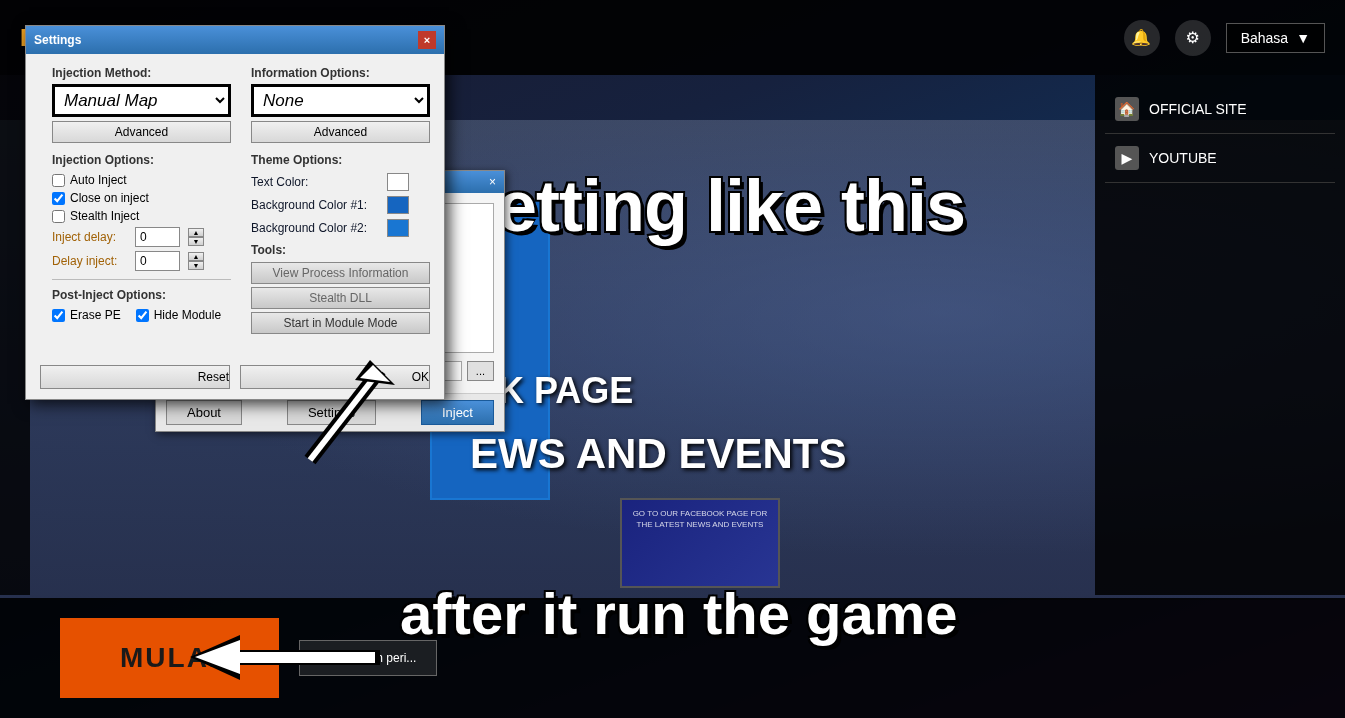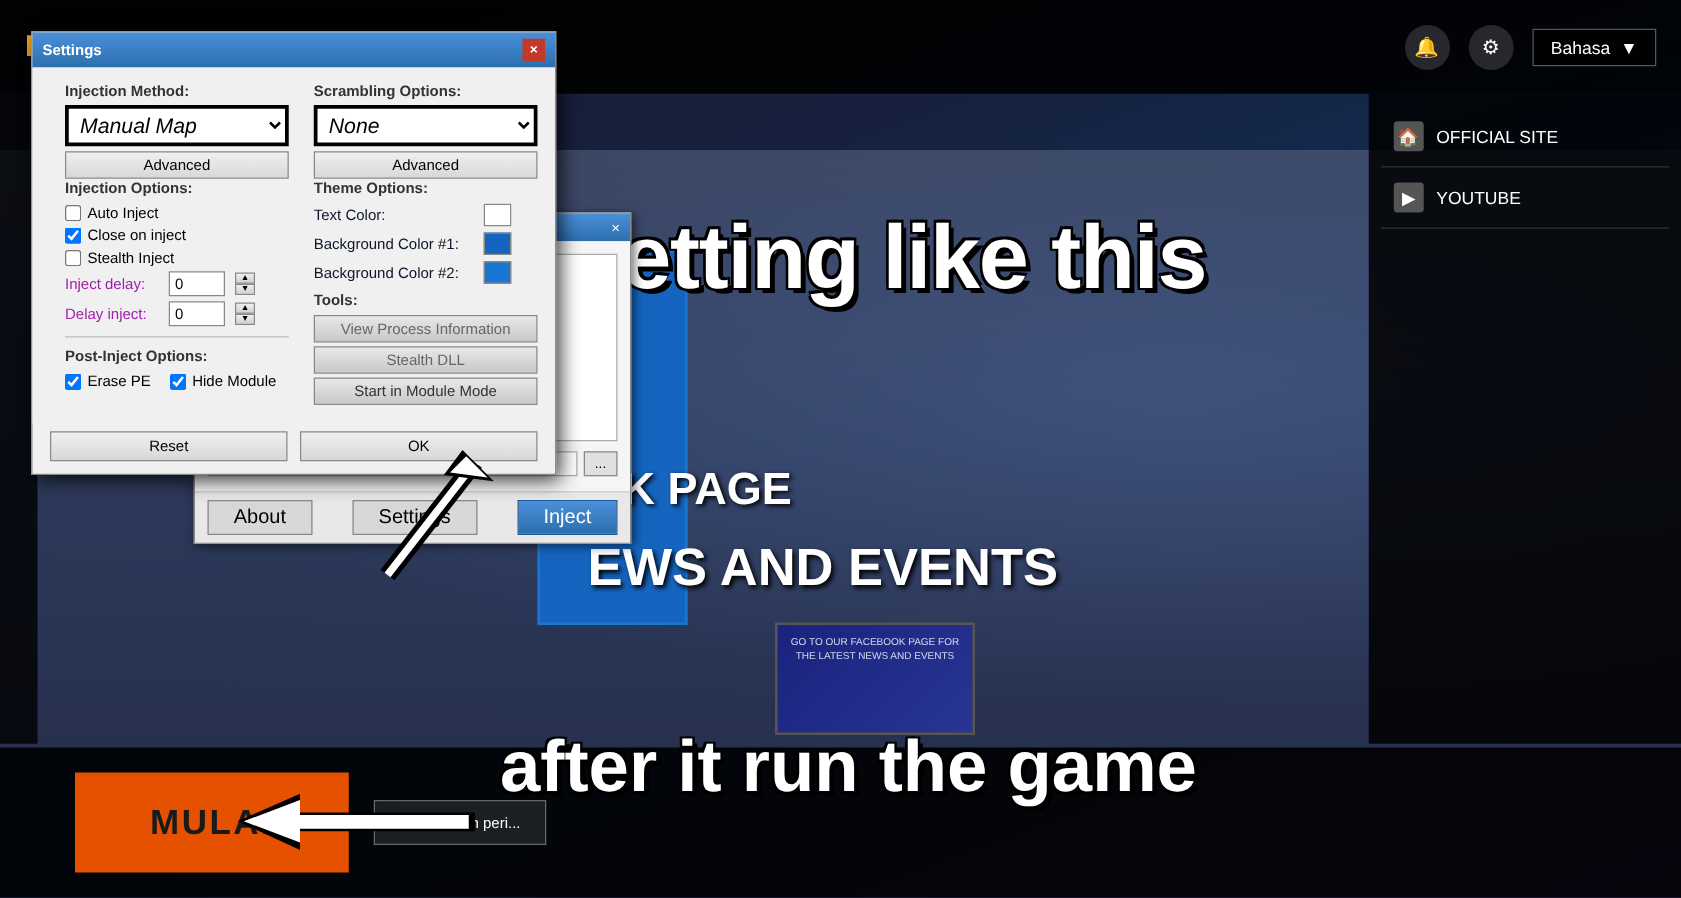--- a/index.html
+++ b/index.html
@@ -317,21 +317,21 @@
     }
 
     .dialog-content {
       padding: 12px 14px;
       background: #f0f0f0;
     }
 
     .dialog-row {
       display: flex;
       gap: 20px;
-      margin-bottom: 0;
+      margin-bottom: 10px;
       padding-left: 12px;
     }
 
     .dialog-col {
       flex: 1;
     }
 
     .dialog-label {
       font-size: 12px;
       color: #333;
@@ -380,21 +380,21 @@
 
     .spinner-row {
       display: flex;
       align-items: center;
       gap: 8px;
       margin-bottom: 4px;
     }
 
     .spinner-label {
       font-size: 12px;
-      color: #a21caf;
+      color: #a16207;
       min-width: 75px;
     }
 
     .spinner-input {
       width: 45px;
       border: 1px solid #888;
       padding: 2px 4px;
       font-size: 12px;
     }
 
@@ -471,21 +471,21 @@
       gap: 10px;
     }
 
     .footer-btn {
       flex: 1;
       padding: 4px 0;
       font-size: 12px;
       background: linear-gradient(to bottom, #f0f0f0, #d8d8d8);
       border: 1px solid #888;
       cursor: pointer;
-      text-align: center;
+      text-align: right;
     }
 
     .footer-btn.ok-btn {
       background: linear-gradient(to bottom, #f0f0f0, #d8d8d8);
     }
 
     
     .inject-window {
       position: absolute;
       top: 170px;
@@ -549,21 +549,21 @@
       justify-content: space-between;
       padding: 6px 10px;
       background: #e8e8e8;
       border-top: 1px solid #ccc;
     }
 
     .inject-footer-btn {
       padding: 4px 20px;
       border: 1px solid #888;
       background: #d8d8d8;
-      font-size: 16px;
+      font-size: 13px;
       cursor: pointer;
     }
 
     .inject-footer-btn.inject-active {
       background: linear-gradient(to bottom, #4a90d9, #2c6fad);
       color: white;
       border-color: #1a5a9a;
     }
 
     
@@ -654,21 +654,21 @@
 
       <div class="dialog-col">
         <div class="dialog-label">Injection Method:</div>
         <select class="dialog-select">
           <option>Manual Map</option>
         </select>
         <button class="dialog-btn">Advanced</button>
       </div>
 
       <div class="dialog-col">
-        <div class="dialog-label">Scrambling Options:</div>
+        <div class="dialog-label">Information Options:</div>
         <select class="dialog-select">
           <option>None</option>
         </select>
         <button class="dialog-btn">Advanced</button>
       </div>
     </div>
 
     <div class="dialog-row">
 
       <div class="dialog-col">

